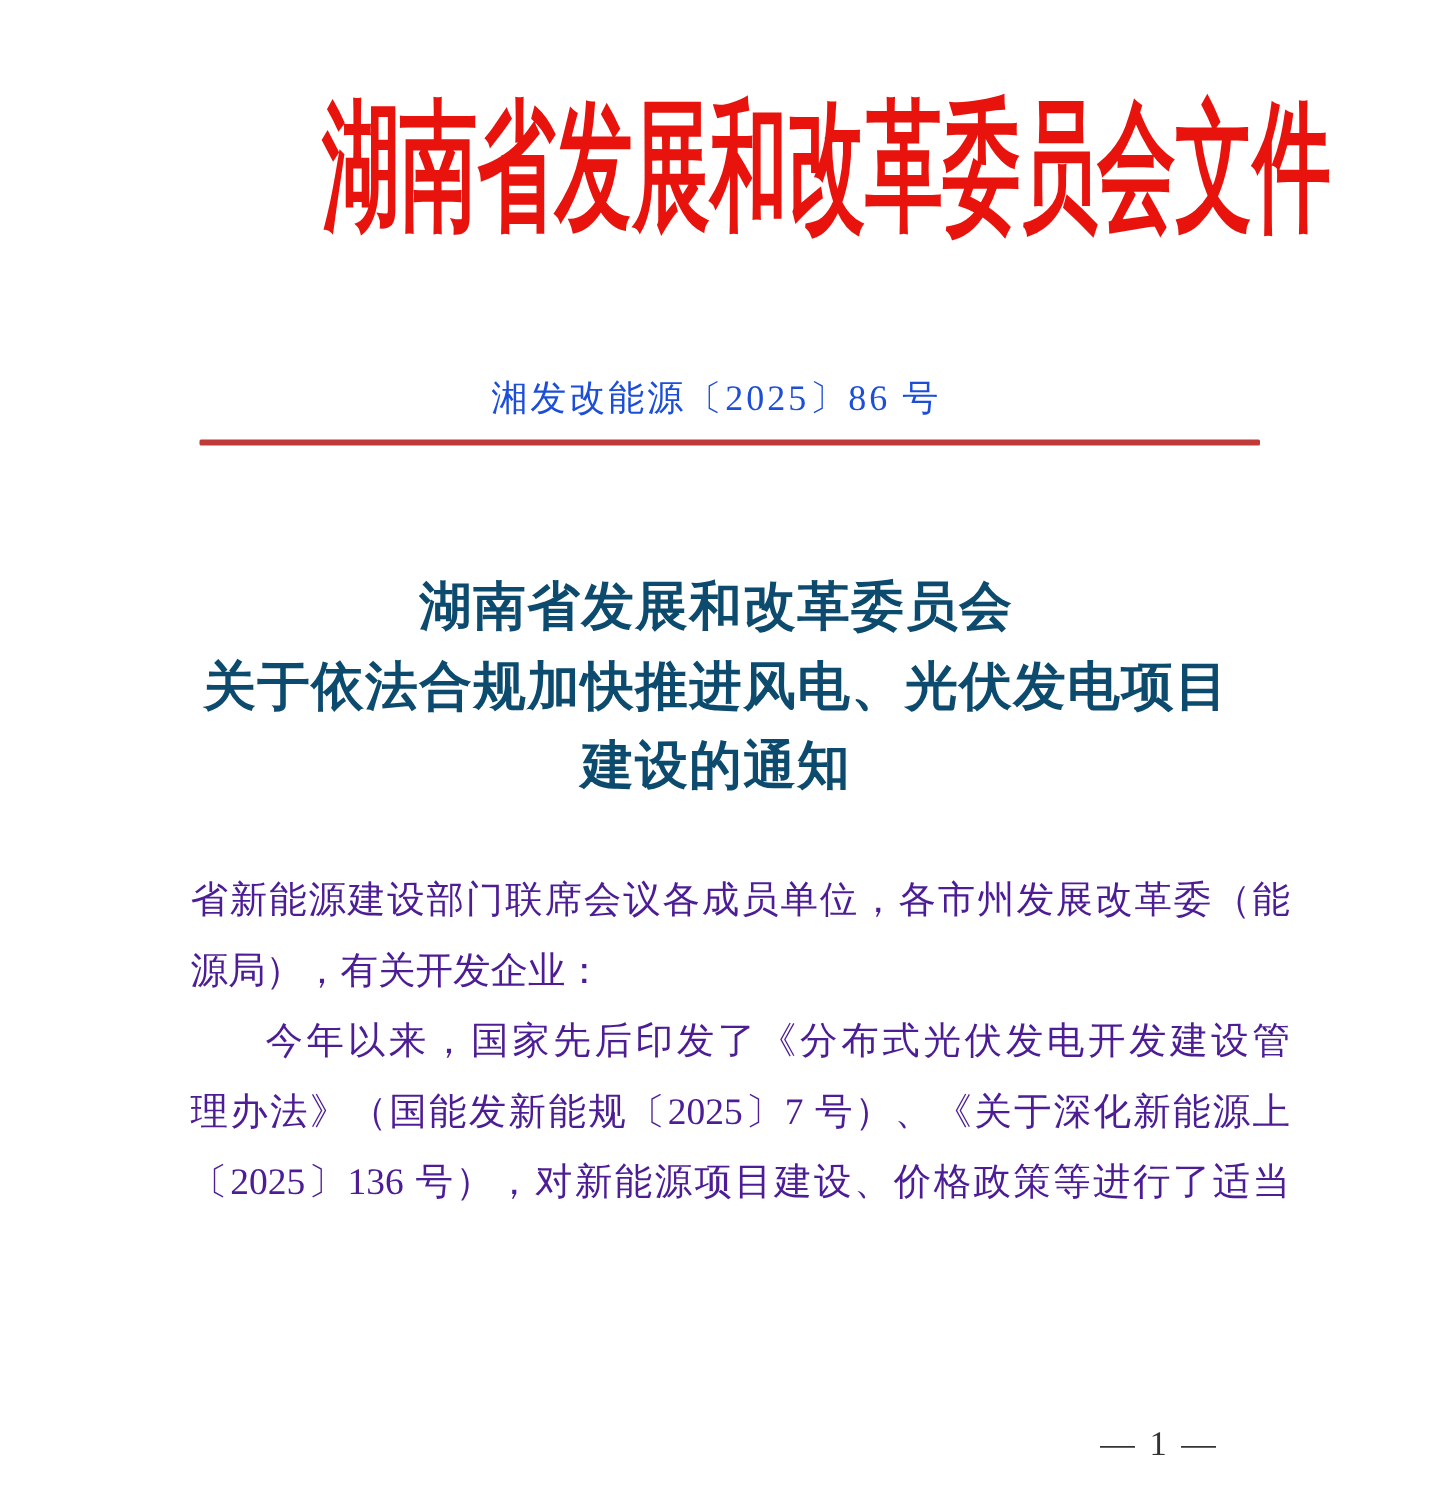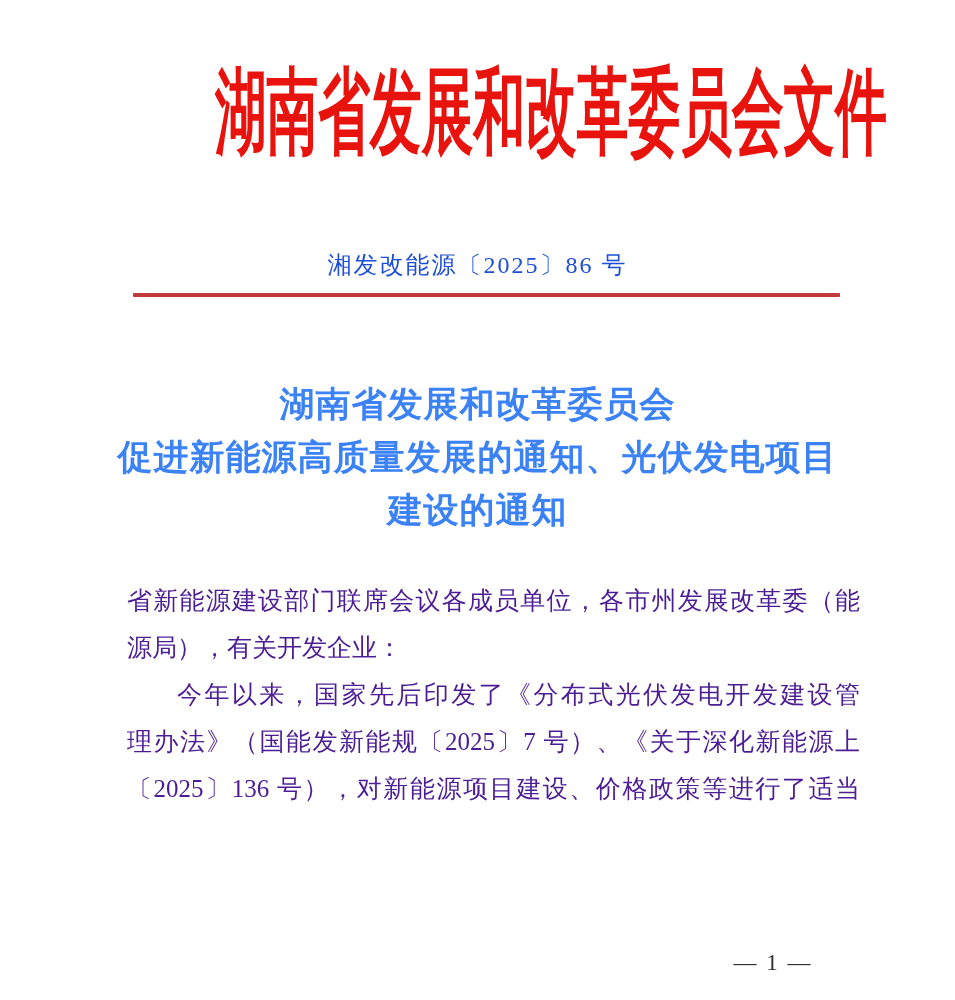--- a/index.html
+++ b/index.html
@@ -50,21 +50,21 @@
   .doc-title {
     position: absolute;
     top: 362px;
     left: 0;
     right: 0;
     text-align: center;
     font-weight: bold;
     font-size: 35px;
     line-height: 53px;
     letter-spacing: 1px;
-    color: #3b82f6;
+    color: #0c4a6e;
   }
   .doc-body {
     position: absolute;
     top: 561px;
     left: 127px;
     width: 733px;
     font-size: 25px;
     line-height: 47px;
     color: #4c1d95;
   }
@@ -91,21 +91,21 @@
 <div class="page">
 
   <div class="header-title">湖南省发展和改革委员会文件</div>
 
   <div class="doc-number">湘发改能源〔2025〕86 号</div>
 
   <div class="red-rule"></div>
 
   <div class="doc-title">
     <div class="t-line">湖南省发展和改革委员会</div>
-    <div class="t-line">促进新能源高质量发展的通知、光伏发电项目</div>
+    <div class="t-line">关于依法合规加快推进风电、光伏发电项目</div>
     <div class="t-line">建设的通知</div>
   </div>
 
   <div class="doc-body">
     <div class="b-line fill">省新能源建设部门联席会议各成员单位，各市州发展改革委（能</div>
     <div class="b-line">源局），有关开发企业：</div>
     <div class="b-line fill indent">今年以来，国家先后印发了《分布式光伏发电开发建设管</div>
     <div class="b-line fill">理办法》（国能发新能规〔2025〕7 号）、《关于深化新能源上</div>
     <div class="b-line fill">〔2025〕136 号），对新能源项目建设、价格政策等进行了适当</div>
   </div>

